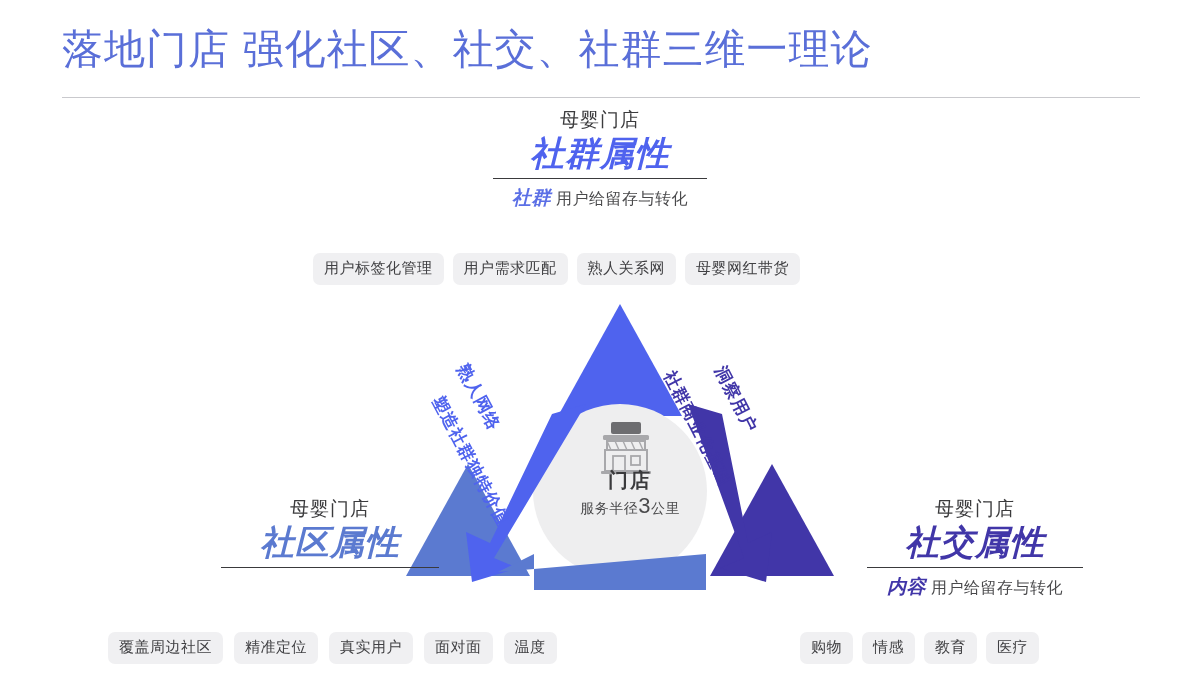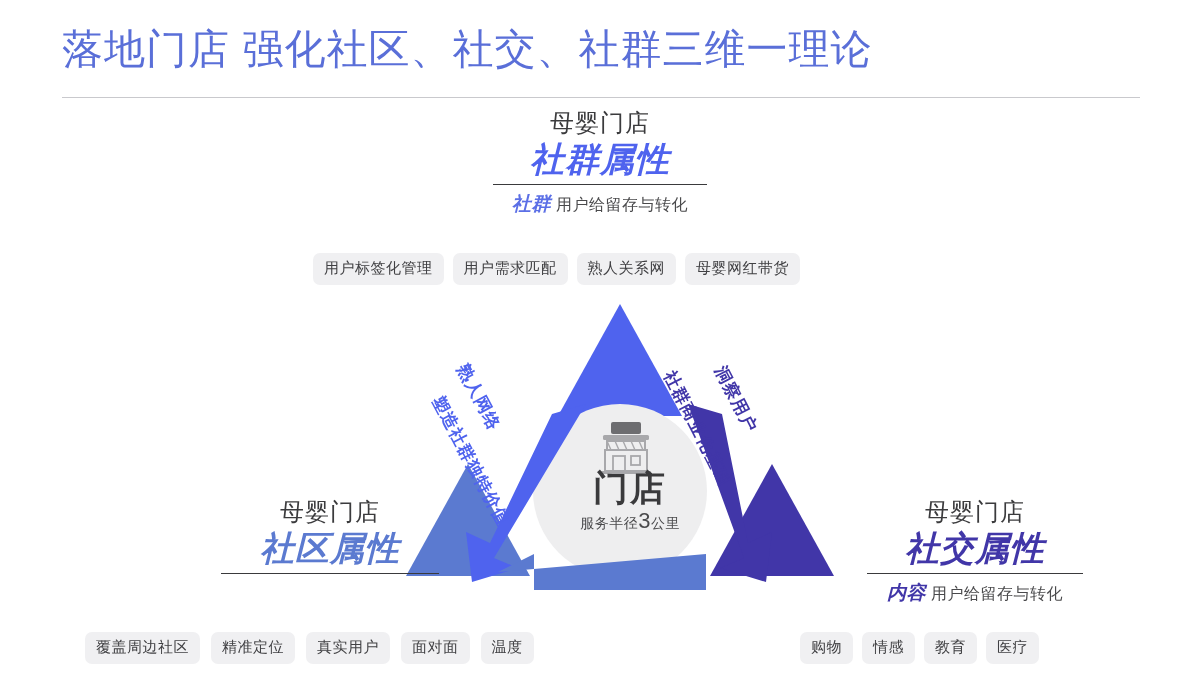--- a/index.html
+++ b/index.html
@@ -18,21 +18,21 @@
     color:#5a6fd8; white-space:nowrap;
   }
   #title-rule {
     position:absolute; left:62px; top:97px; width:1078px; height:1px;
     background:#c9c9cd;
   }
 
   
   .node { position:absolute; }
   .node .eyebrow {
-    font-size:24px; color:#3b3b3d; text-align:center; line-height:1.25;
+    font-size:19px; color:#3b3b3d; text-align:center; line-height:1.25;
     letter-spacing:1px;
   }
   .node .headline {
     font-size:34px; font-weight:bold; font-style:italic;
     text-align:center; line-height:1.15; letter-spacing:1px;
     margin-top:2px;
   }
   .node .hr { height:1px; background:#3a3a3c; margin:5px auto 0 auto; }
   .node .sub {
     margin-top:6px; text-align:center; font-size:16px; color:#4a4a4c;
@@ -52,21 +52,21 @@
   #node-community .headline { color:#4f63ee; }
   #node-community .hr { width:214px; }
   #node-community .sub .key { color:#5b6fe6;margin-top:16px; }
   #pills-community { left:313px; top:253px;gap:9px; }
 
   #node-district { left:110px; top:497px; width:440px; }
   #node-district .eyebrow { text-align:center; }
   #node-district .headline { color:#5b7ad0; }
   #node-district .hr { width:218px; }
   #node-district .sub .key { color:#5b7ad0; }
-  #pills-district { left:85px; top:632px;gap:11px; }
+  #pills-district { left:108px; top:632px;gap:11px; }
 
   #node-social { left:755px; top:497px; width:440px; }
   #node-social .headline { color:#4136a8; }
   #node-social .hr { width:216px; }
   #node-social .sub .key { color:#4136a8; }
   #pills-social { left:800px; top:632px; }
 
   
   #diagram { position:absolute; left:390px; top:296px; width:460px; height:300px; }
   #diagram svg { display:block; }
@@ -80,21 +80,21 @@
             transform:rotate(62deg); }
   #lbl-l2 { left:447px; top:392px; font-size:17px; color:#4f63ee;
             transform:rotate(62deg); }
   #lbl-r1 { left:679px; top:367px; font-size:17px; color:#4136a8;
             transform:rotate(-297deg); }
   #lbl-r2 { left:730px; top:362px; font-size:17px; color:#4136a8;
             transform:rotate(-297deg); }
 
   #center-text { position:absolute; left:540px; top:470px; width:180px;
                  text-align:center; }
-  #center-text .store-name { font-size:35px; font-weight:bold; color:#3a3a3c;
+  #center-text .store-name { font-size:20px; font-weight:bold; color:#3a3a3c;
                              letter-spacing:2px; line-height:1; }
   #center-text .store-sub  { font-size:14px; color:#4a4a4c; margin-top:3px;
                              letter-spacing:.5px; }
   #center-text .store-sub .num { font-size:22px; font-weight:400; }
 </style>
 </head>
 <body>
 
 <div id="title">落地门店 强化社区、社交、社群三维一理论</div>
 <div id="title-rule"></div>

